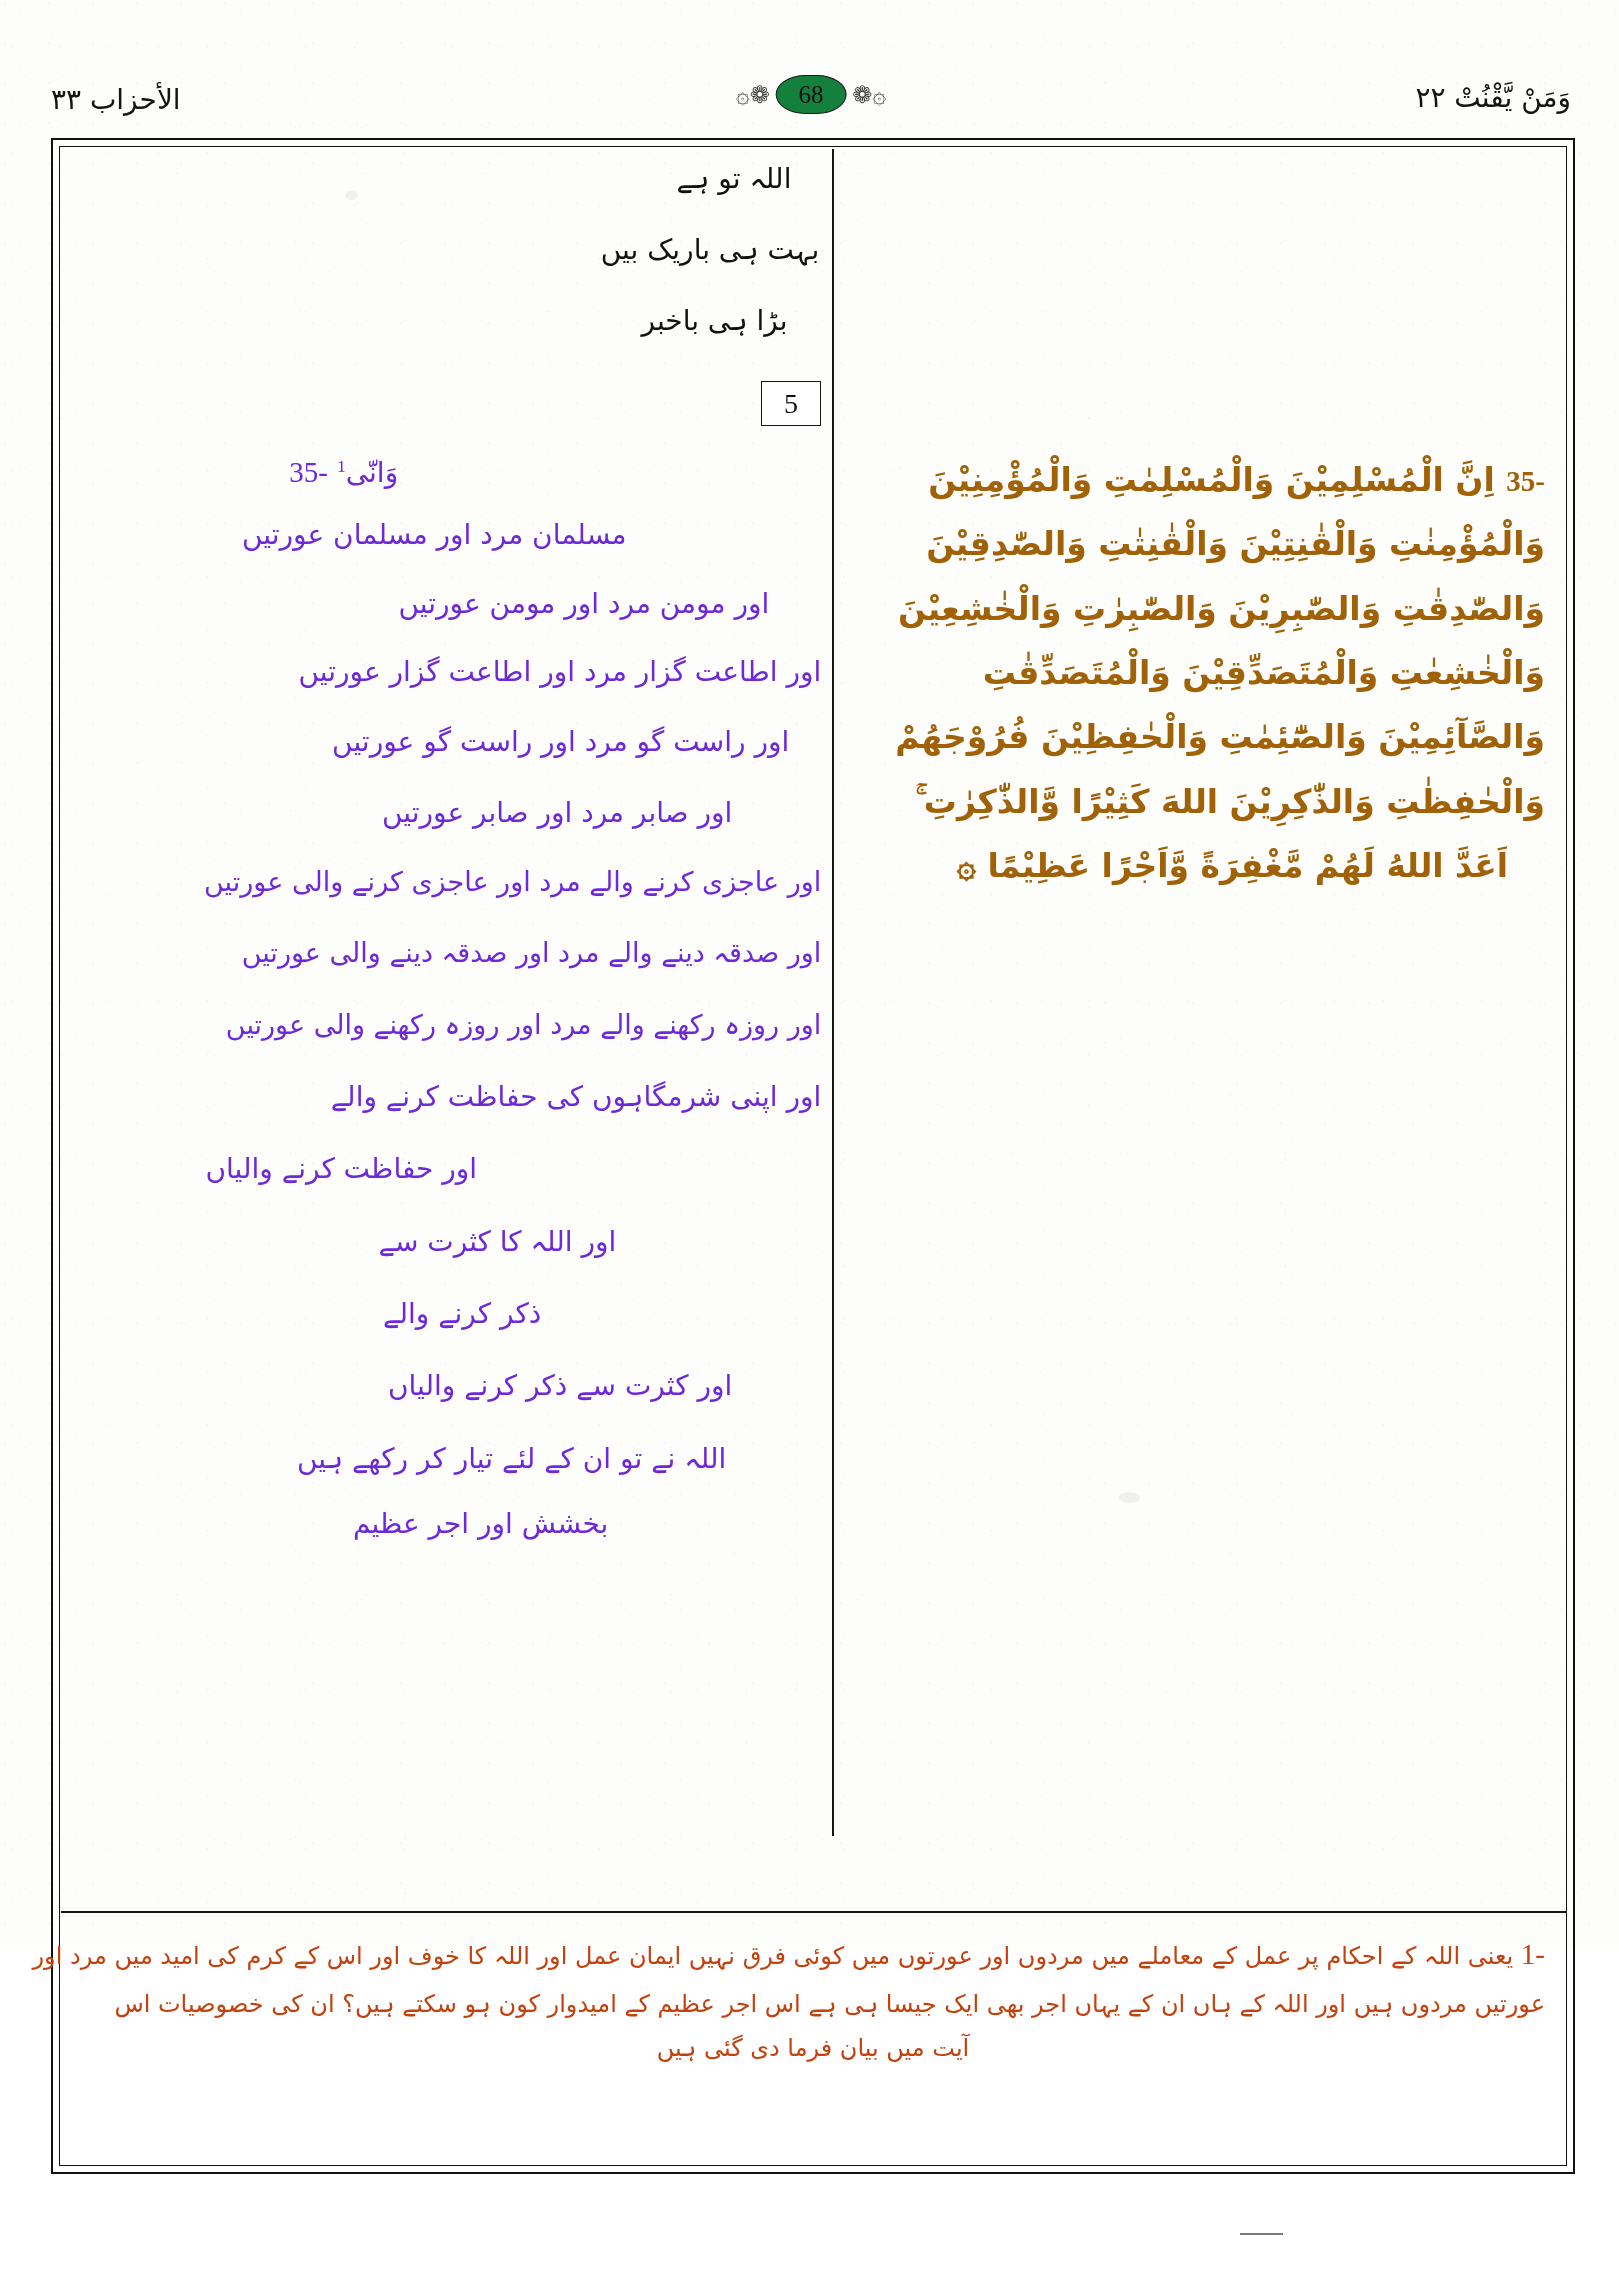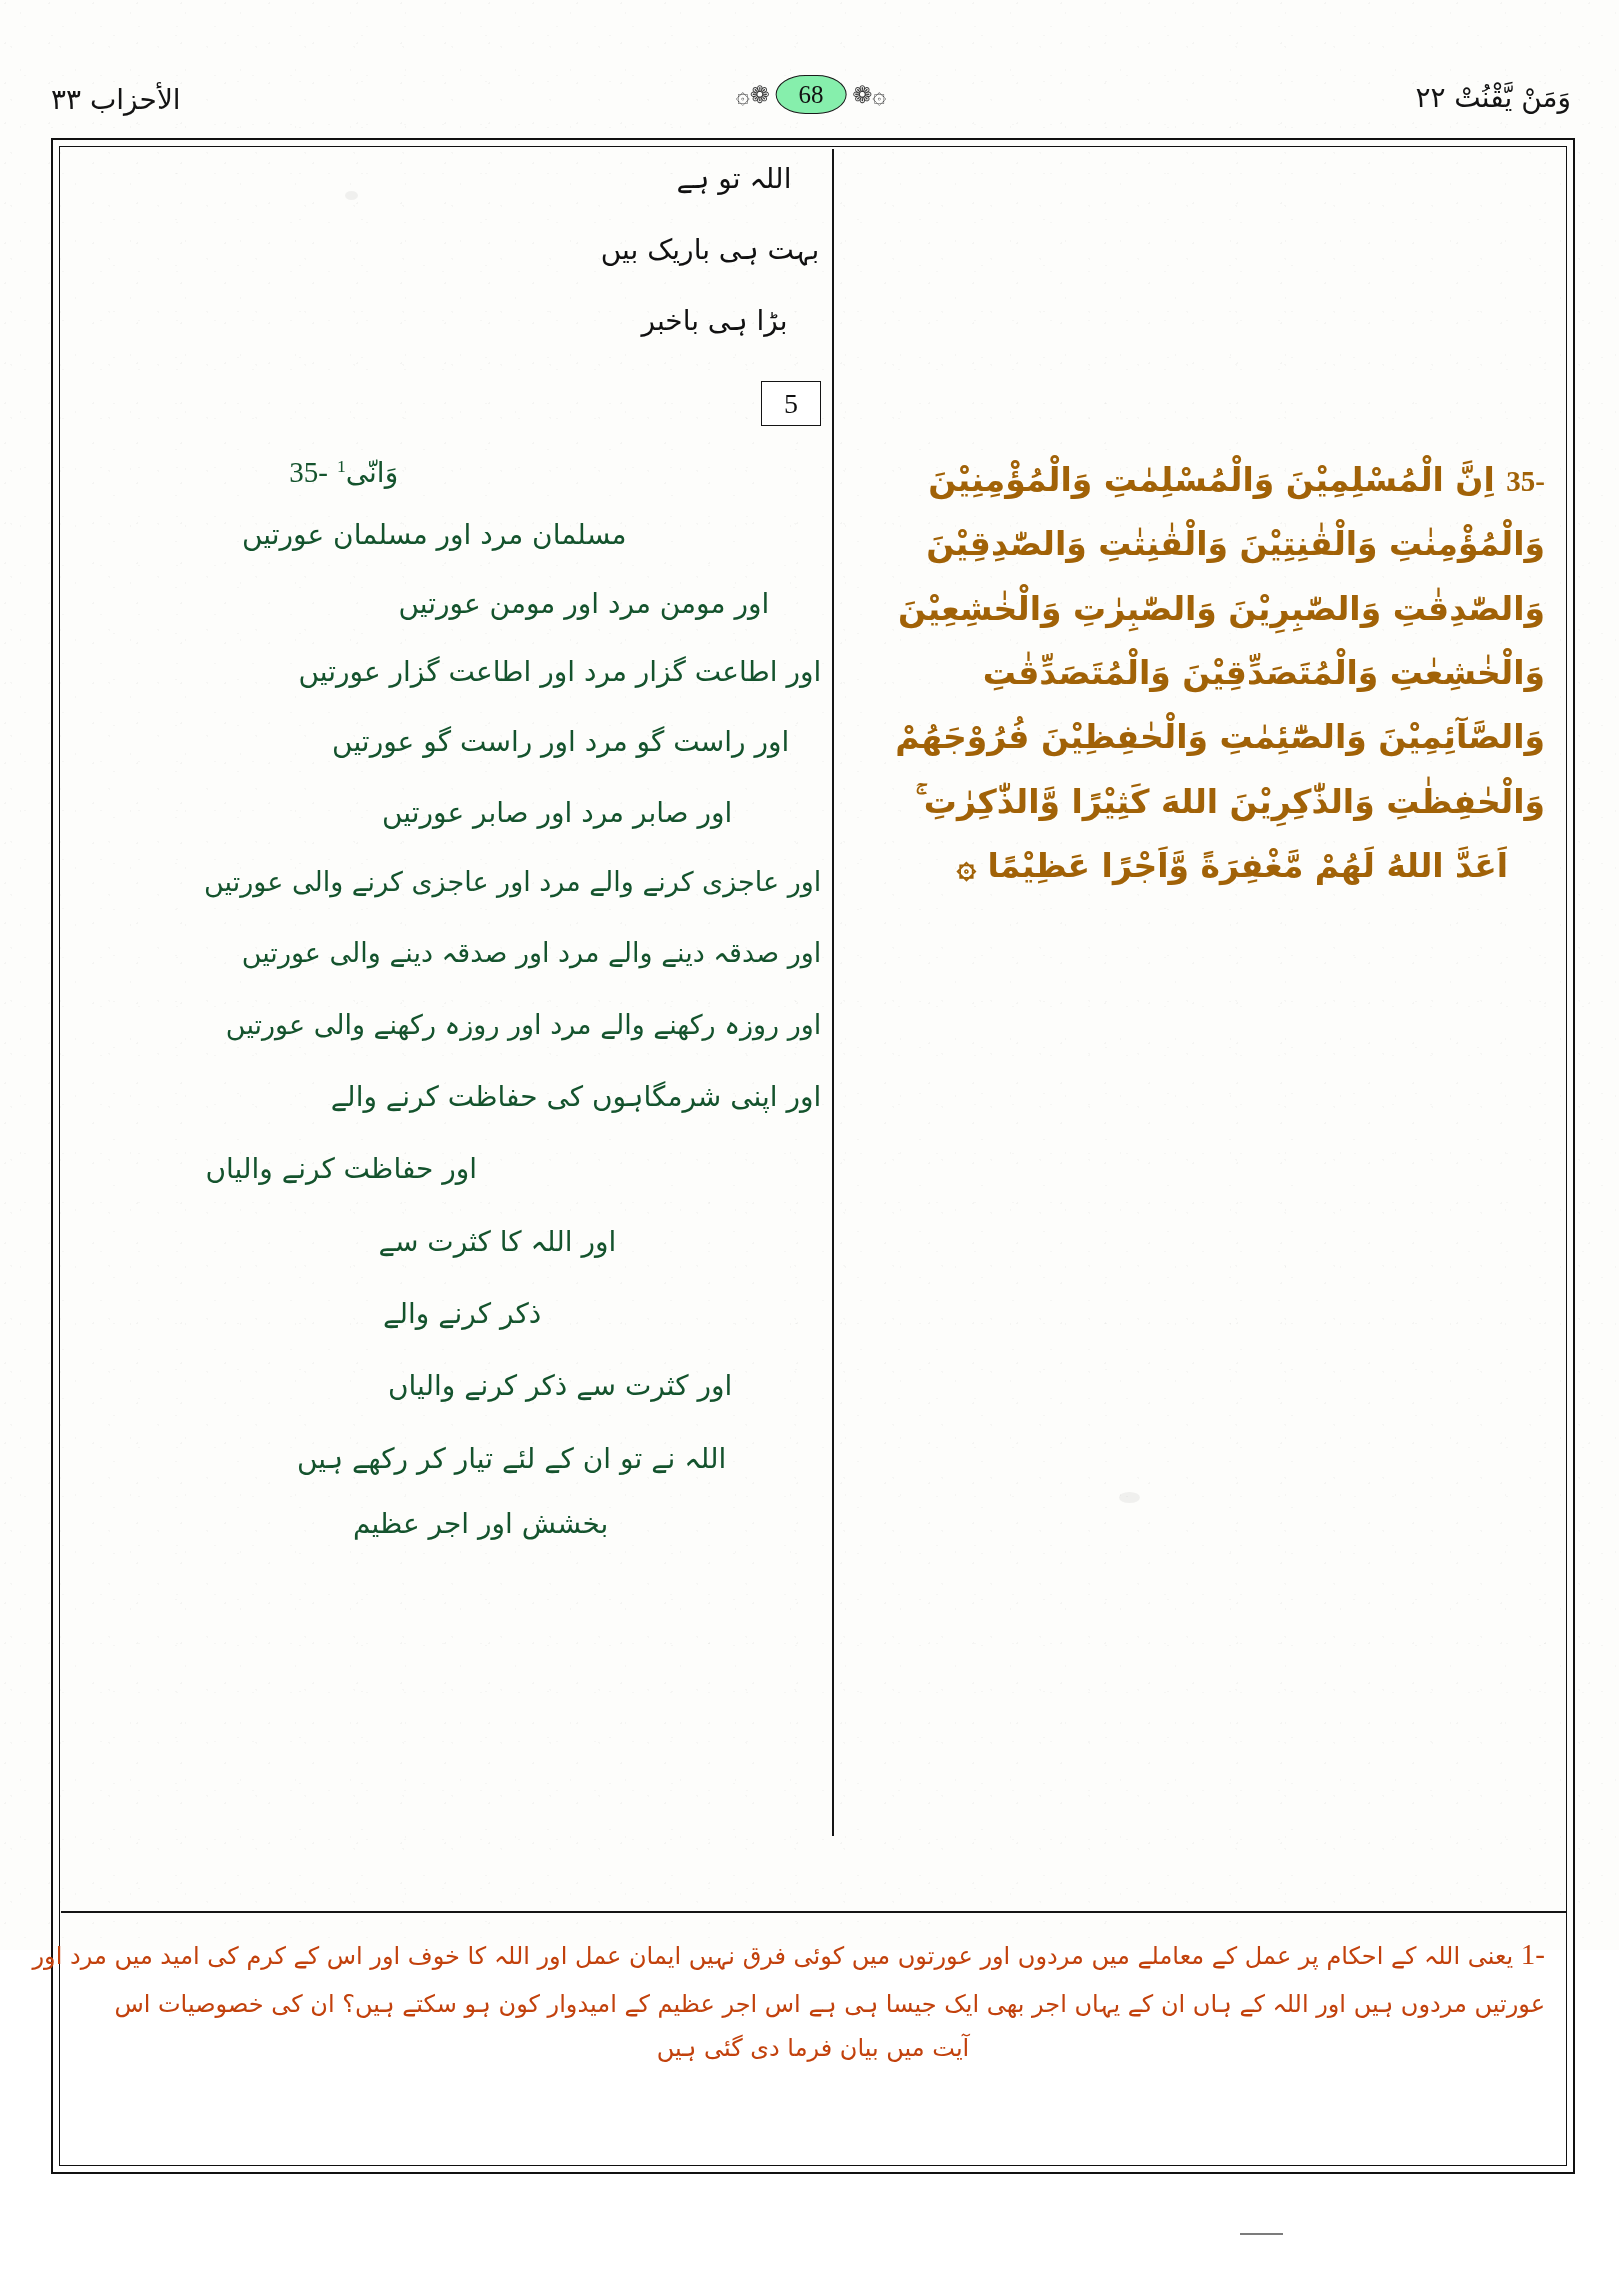--- a/index.html
+++ b/index.html
@@ -82,21 +82,21 @@
     height: 37px;
     border: 1.9px solid #1a1a1a;
     border-radius: 50% / 60%;
     display: flex;
     align-items: center;
     justify-content: center;
     font-family: "Liberation Serif", serif;
     font-size: 25px;
     color: #111;
     padding: 0 5.6px;
-    background: #86efac;
+    background: #15803d;
   }
 
   
   .frame-outer {
     position: absolute;
     left: 51px;
     top: 138px;
     width: 1520px;
     height: 2032px;
     border: 2.8px solid #111;
@@ -149,21 +149,21 @@
     line-height: 1.95;
     letter-spacing: 0px;
     white-space: nowrap;
     color: #a16207;
     font-weight: 700;
   }
   .ur-line {
     font-family: "DejaVu Sans", sans-serif;
     font-size: 28px;
     line-height: 1.12;
-    color: #14532d;
+    color: #6d28d9;
     white-space: nowrap;
   }
 
   
   .top-frag {
     position: absolute;
     direction: rtl;
     text-align: center;
     font-family: "DejaVu Sans", sans-serif;
     font-size: 28px;

